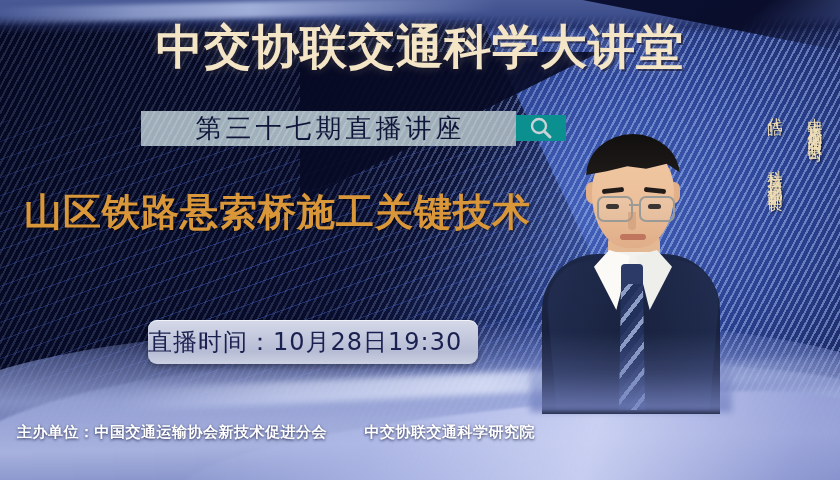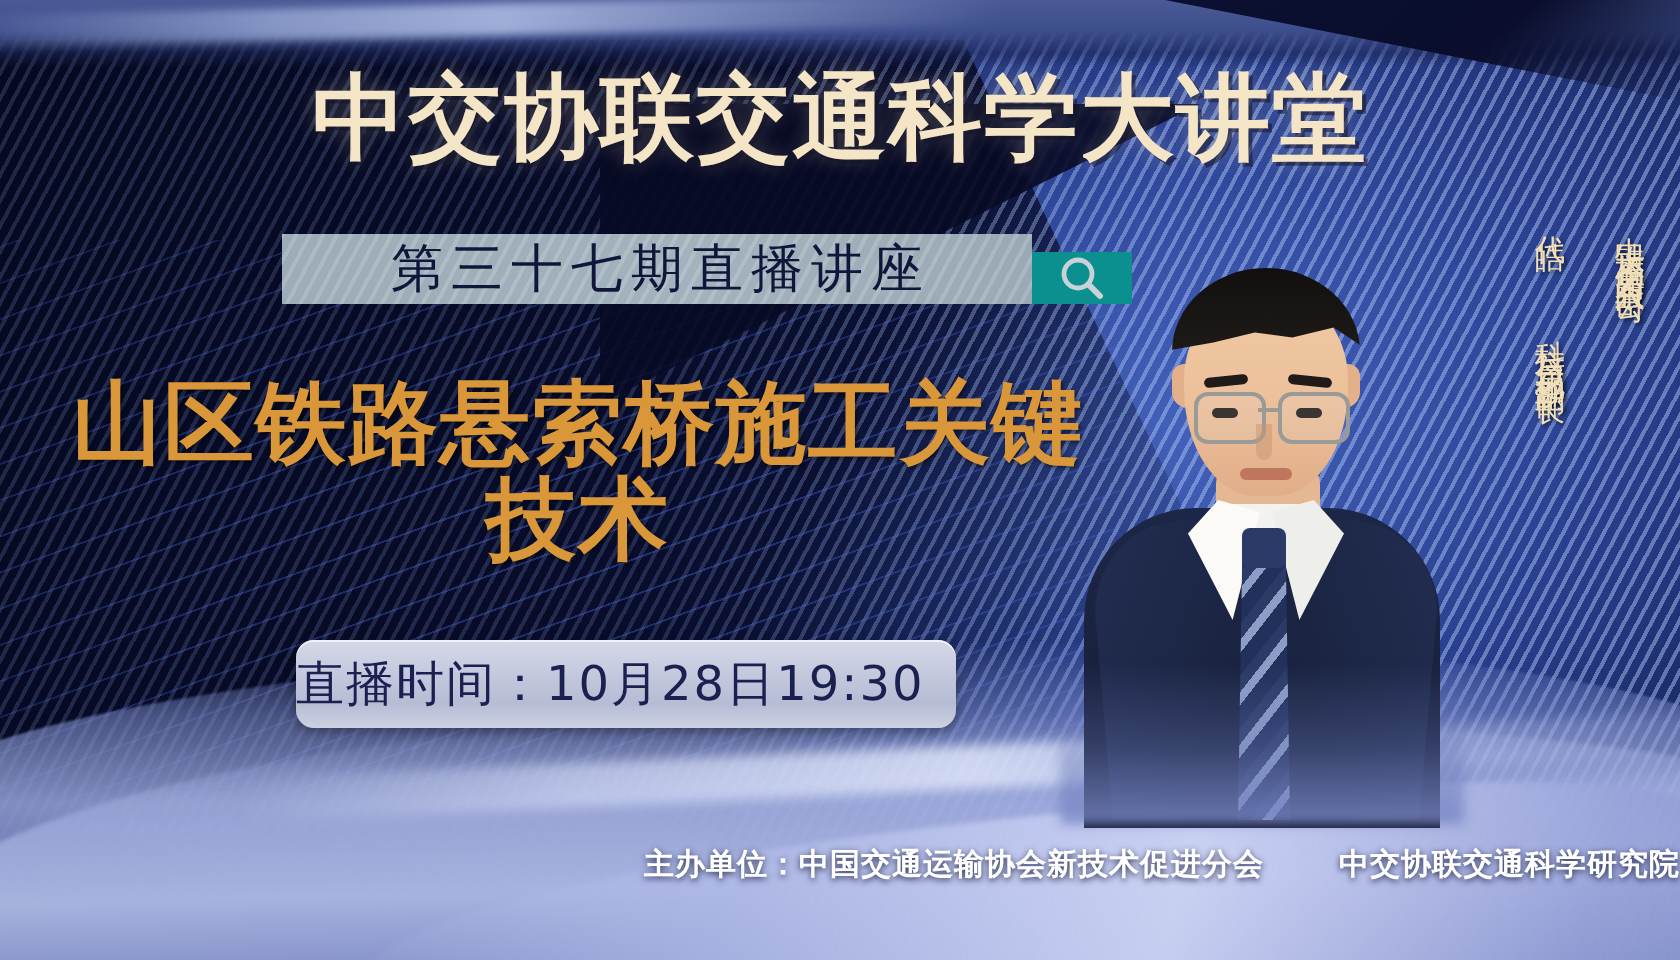--- a/index.html
+++ b/index.html
@@ -151,28 +151,27 @@
     font-size: 47px;
     font-weight: bold;
     letter-spacing: 1px;
     color: #f3e5c6;
     font-family: "DejaVu Sans", "Liberation Sans", sans-serif;
     text-shadow:
        2px 2px 0 rgba(20,18,40,0.55),
        0 0 10px rgba(255,236,190,0.25);
     white-space: nowrap;
     z-index: 20;
-    margin-top: 12px;
   }
 
   
   .subtitle-row {
     position: absolute; left: 115px; top: 104px;
     display: flex;
-    align-items: flex-end;
+    align-items: center;
     height: 48px;
     z-index: 20;
     padding-left: 26px;
   }
   .subtitle-bar {
     width: 375px;
     background:
       repeating-linear-gradient(-62deg, rgba(255,255,255,0.0) 0px, rgba(255,255,255,0.0) 4px, rgba(255,255,255,0.16) 4px, rgba(255,255,255,0.16) 6px),
       linear-gradient(to right, #9cacb8 0%, #a3b3bd 55%, #9aa9b5 100%);
     display: flex;
@@ -192,22 +191,22 @@
     display: flex;
     align-items: center;
     justify-content: center;
   }
   .search-box svg { display: block; }
 
   
   .topic {
     position: absolute; left: 24px; top: 188px;
     width: 530px;
-    text-align: center;
-    font-size: 45px;
+    text-align: left;
+    font-size: 38px;
     font-weight: bold;
     line-height: 48px;
     letter-spacing: 1px;
     color: #d9973a;
     font-family: "DejaVu Sans", "Liberation Sans", sans-serif;
     text-shadow: 1px 1px 2px rgba(0,0,0,0.5);
     z-index: 20;
   }
   .topic .l2 { display: block; }
 
@@ -335,29 +334,30 @@
     z-index: 20;
     white-space: nowrap;
   }
   .v-org  { right: 18px; top: 106px; }
   .v-name { right: 58px; top: 106px; }
   .v-role { right: 58px; top: 158px; }
 
   
   .footer {
     position: absolute; left: 0; right: 0; bottom: 38px;
-    text-align: right;
+    text-align: left;
     font-size: 15px;
     font-weight: bold;
     color: #ffffff;
     letter-spacing: 0.5px;
     font-family: "DejaVu Sans", "Liberation Sans", sans-serif;
     text-shadow: 0 1px 3px rgba(20,24,60,0.85);
     z-index: 25;
     white-space: nowrap;
+    padding-left: 17px;
   }
   .footer .gap { display: inline-block; width: 26px; }
 </style>
 </head>
 <body>
 
 <div id="poster">
 
   <div class="bg-base"></div>
   <div class="bg-rightglow"></div>

